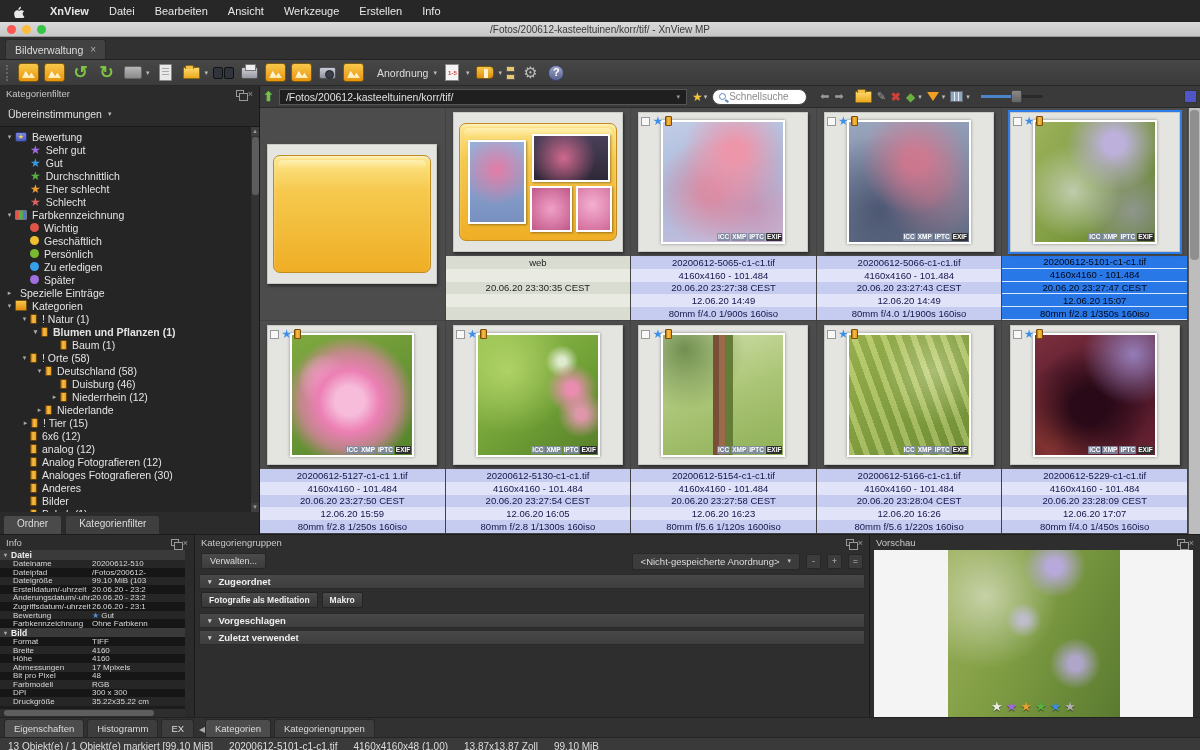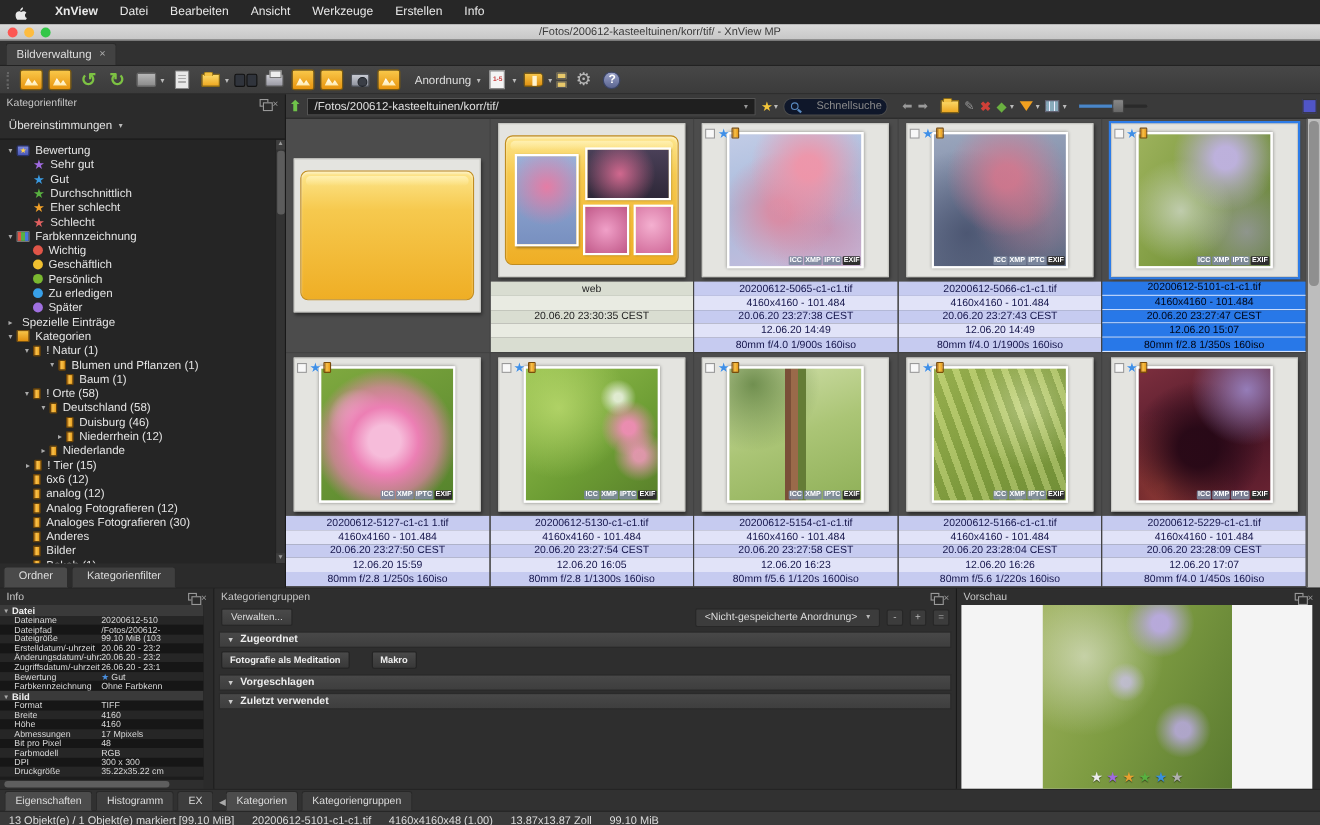--- a/index.html
+++ b/index.html
@@ -81,22 +81,22 @@
     color:#ddd;font-size:10px;padding:2px 13px}
   .sbtab.on{background:#4a4a4a}
   
   .browser{flex:1;display:flex;flex-direction:column;background:#4c4c4c;position:relative}
   .pathbar{height:22px;background:#3a3a3a;border-bottom:1px solid #2a2a2a;display:flex;align-items:center;gap:5px;padding:0 3px;flex:none}
   .uparrow{color:#6fc24a;font-size:13px;font-weight:bold}
   .pathinput{width:408px;height:16px;background:#1f1f1f;border:1px solid #555;color:#e0e0e0;font-size:10.5px;
     display:flex;align-items:center;padding:0 6px}
   .pathinput .pcaret{margin-left:auto;font-size:7px;color:#999}
   .starbtn{color:#f4c63a;font-size:12px;display:flex;align-items:center;gap:3px}
-  .searchbox{width:95px;height:16px;background:#0f172a;border:1px solid #4a4a4a;border-radius:8px;
-    display:flex;align-items:center;gap:16px;padding:0 6px;color:#8a8a8a;font-size:10px}
+  .searchbox{width:95px;height:16px;background:#ffffff;border:1px solid #4a4a4a;border-radius:8px;
+    display:flex;align-items:center;gap:3px;padding:0 6px;color:#8a8a8a;font-size:10px}
   .mag{width:7px;height:7px;border:1.5px solid #5a8ac0;border-radius:50%;position:relative;flex:none}
   .mag:after{content:"";position:absolute;left:5px;top:6px;width:4px;height:1.5px;background:#5a8ac0;transform:rotate(40deg)}
   .navar{color:#9a9a9a;font-size:11px}
   .redx{color:#d04038;font-weight:bold;font-size:12px}
   .diam{color:#6ab040;font-size:12px}
   .funnel{width:0;height:0;border-left:6px solid transparent;border-right:6px solid transparent;border-top:9px solid #f0a020}
   .gridic{width:13px;height:11px;background:
     repeating-linear-gradient(90deg,#8ab 0 3px,#eef 3px 4px),repeating-linear-gradient(#8ab 0 3px,#eef 3px 4px);border:1px solid #667}
   .slider{width:62px;height:3px;background:#2a2a2a;border-radius:2px;position:relative;margin:0 6px}
   .slider .fill{position:absolute;left:0;top:0;bottom:0;width:34px;background:#4a86c8}
@@ -193,21 +193,21 @@
   .katctrl{height:22px;display:flex;align-items:center;gap:6px;padding:0 6px;flex:none}
   .btn{background:linear-gradient(#4a4a4a,#3c3c3c);border:1px solid #272727;color:#ddd;font-size:9px;
     padding:2px 8px;border-radius:2px}
   .arrsel{margin-left:auto;background:#3c3c3c;border:1px solid #272727;color:#ddd;font-size:9.5px;
     padding:2px 8px;border-radius:2px;display:flex;align-items:center;gap:10px}
   .sqbtn{width:15px;height:15px;background:#3c3c3c;border:1px solid #272727;color:#bbb;font-size:9px;
     display:flex;align-items:center;justify-content:center;border-radius:2px}
   .ksec{height:15px;background:linear-gradient(#484848,#3e3e3e);border:1px solid #2a2a2a;color:#eee;
     font-size:9.5px;font-weight:bold;display:flex;align-items:center;gap:7px;padding-left:8px;margin:2px 4px 0}
   .ksec .e{font-size:7px;color:#ccc}
-  .ktags{display:flex;gap:20px;padding:3px 6px}
+  .ktags{display:flex;gap:4px;padding:3px 6px}
   .ktag{background:linear-gradient(#4a4a4a,#383838);border:1px solid #242424;color:#eee;font-size:8.5px;
     font-weight:bold;padding:2px 7px;border-radius:2px}
   
   .vorpanel{flex:1;background:#2e2e2e;display:flex;flex-direction:column}
   .pbody{flex:1;margin:0 7px 0 4px;background:#f4f4f4;display:flex;align-items:stretch;justify-content:center;position:relative}
   .pimg{width:172px;background:radial-gradient(circle at 62% 10%,rgba(186,170,226,.95) 0 4%,transparent 17%),
     radial-gradient(circle at 44% 42%,rgba(202,192,236,.75) 0 3%,transparent 13%),
     radial-gradient(circle at 74% 68%,rgba(186,170,226,.85) 0 4%,transparent 15%),
     radial-gradient(circle at 22% 28%,rgba(236,238,226,.6),transparent 40%),
     linear-gradient(115deg,#9cb05a,#7e9c42 45%,#5a7a30)}
@@ -392,21 +392,21 @@
           <div class="trow" style="padding-left: 4px;">
             <span class="texp">▾</span>
             <span class="ti ti-book"></span>
             <span>Kategorien</span>
           </div>
           <div class="trow" style="padding-left: 19px;">
             <span class="texp">▾</span>
             <span class="ti ti-tag"></span>
             <span>! Natur (1)</span>
           </div>
-          <div class="trow" style="padding-left: 42px;">
+          <div class="trow" style="padding-left: 30px; font-weight: bold;">
             <span class="texp">▾</span>
             <span class="ti ti-tag"></span>
             <span>Blumen und Pflanzen (1)</span>
           </div>
           <div class="trow" style="padding-left: 49px;">
             <span class="texp"></span>
             <span class="ti ti-tag"></span>
             <span>Baum (1)</span>
           </div>
           <div class="trow" style="padding-left: 19px;">

